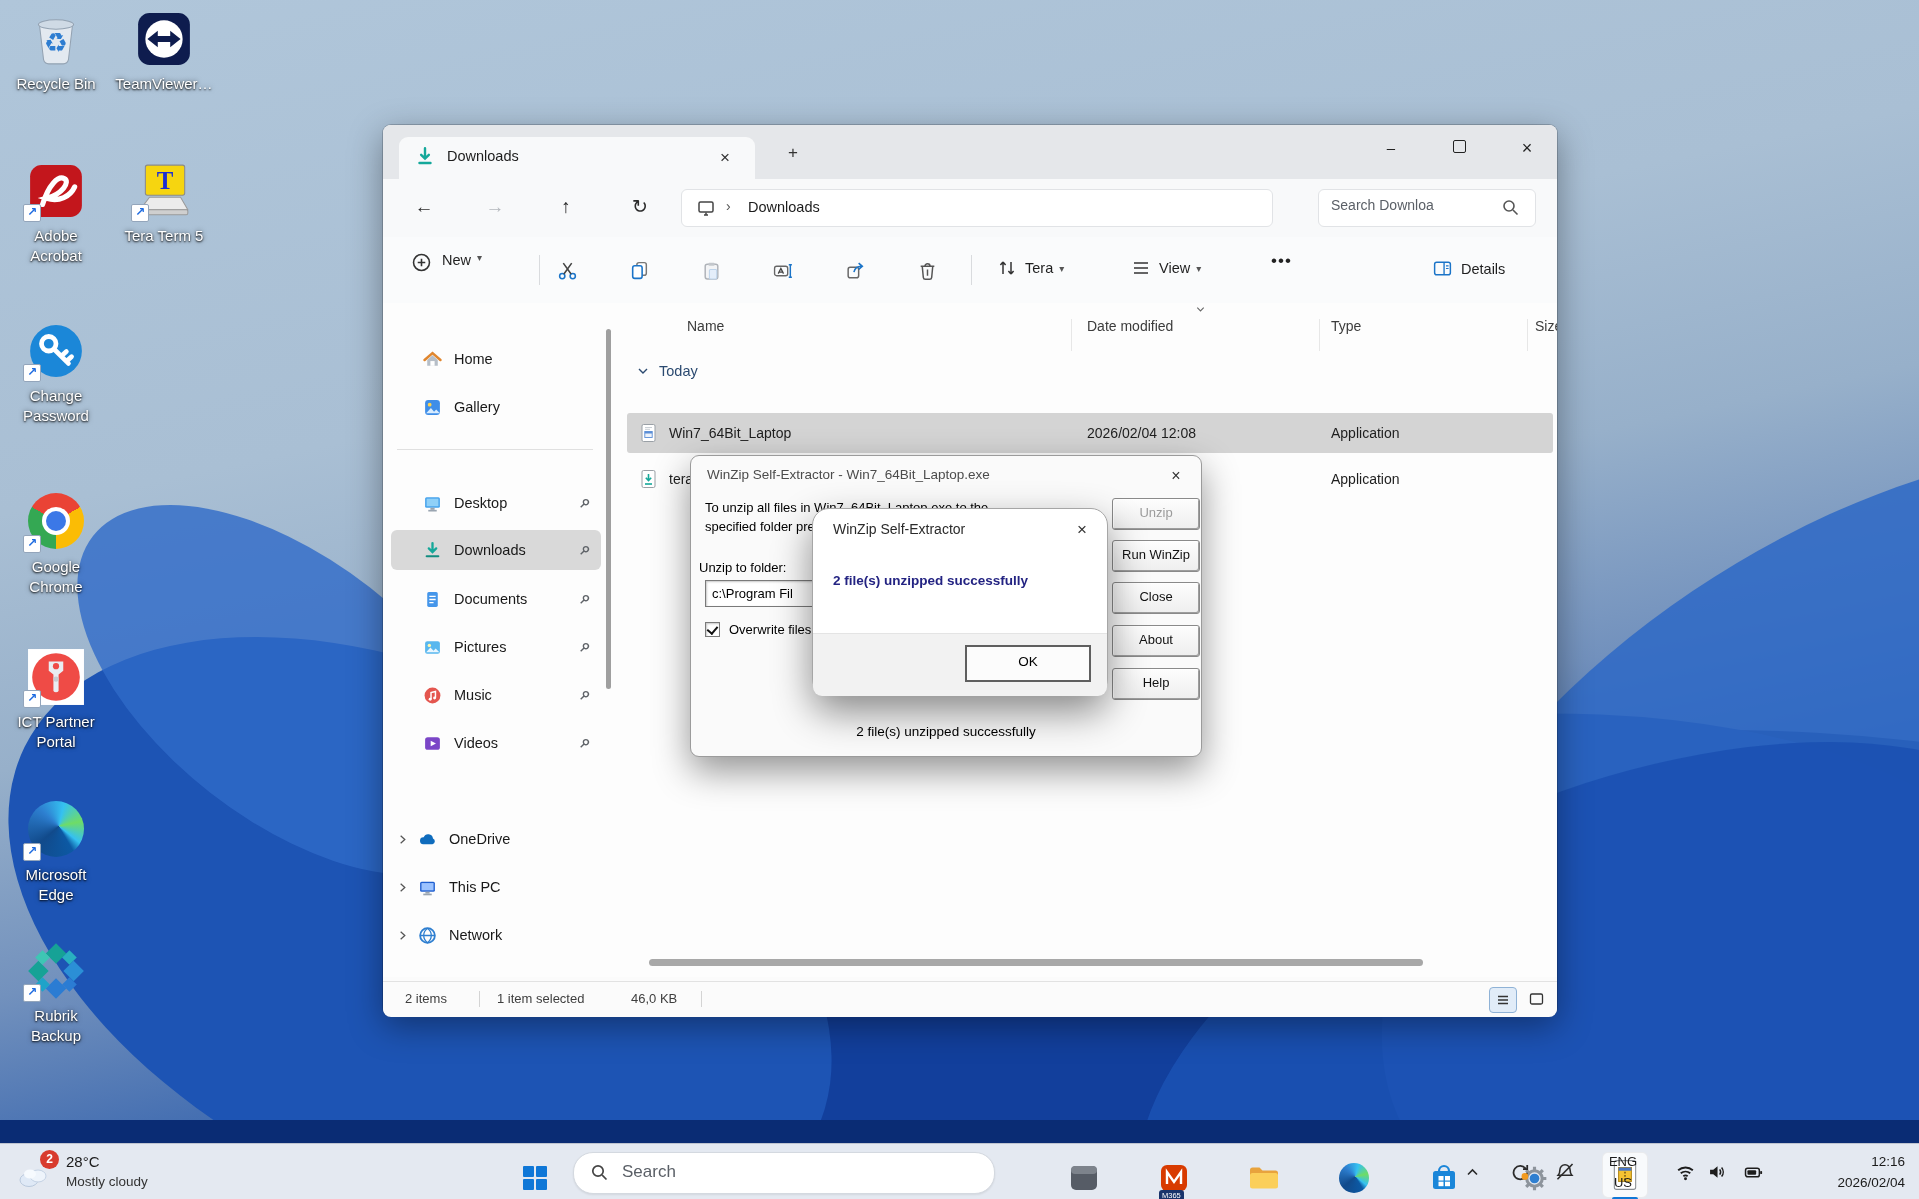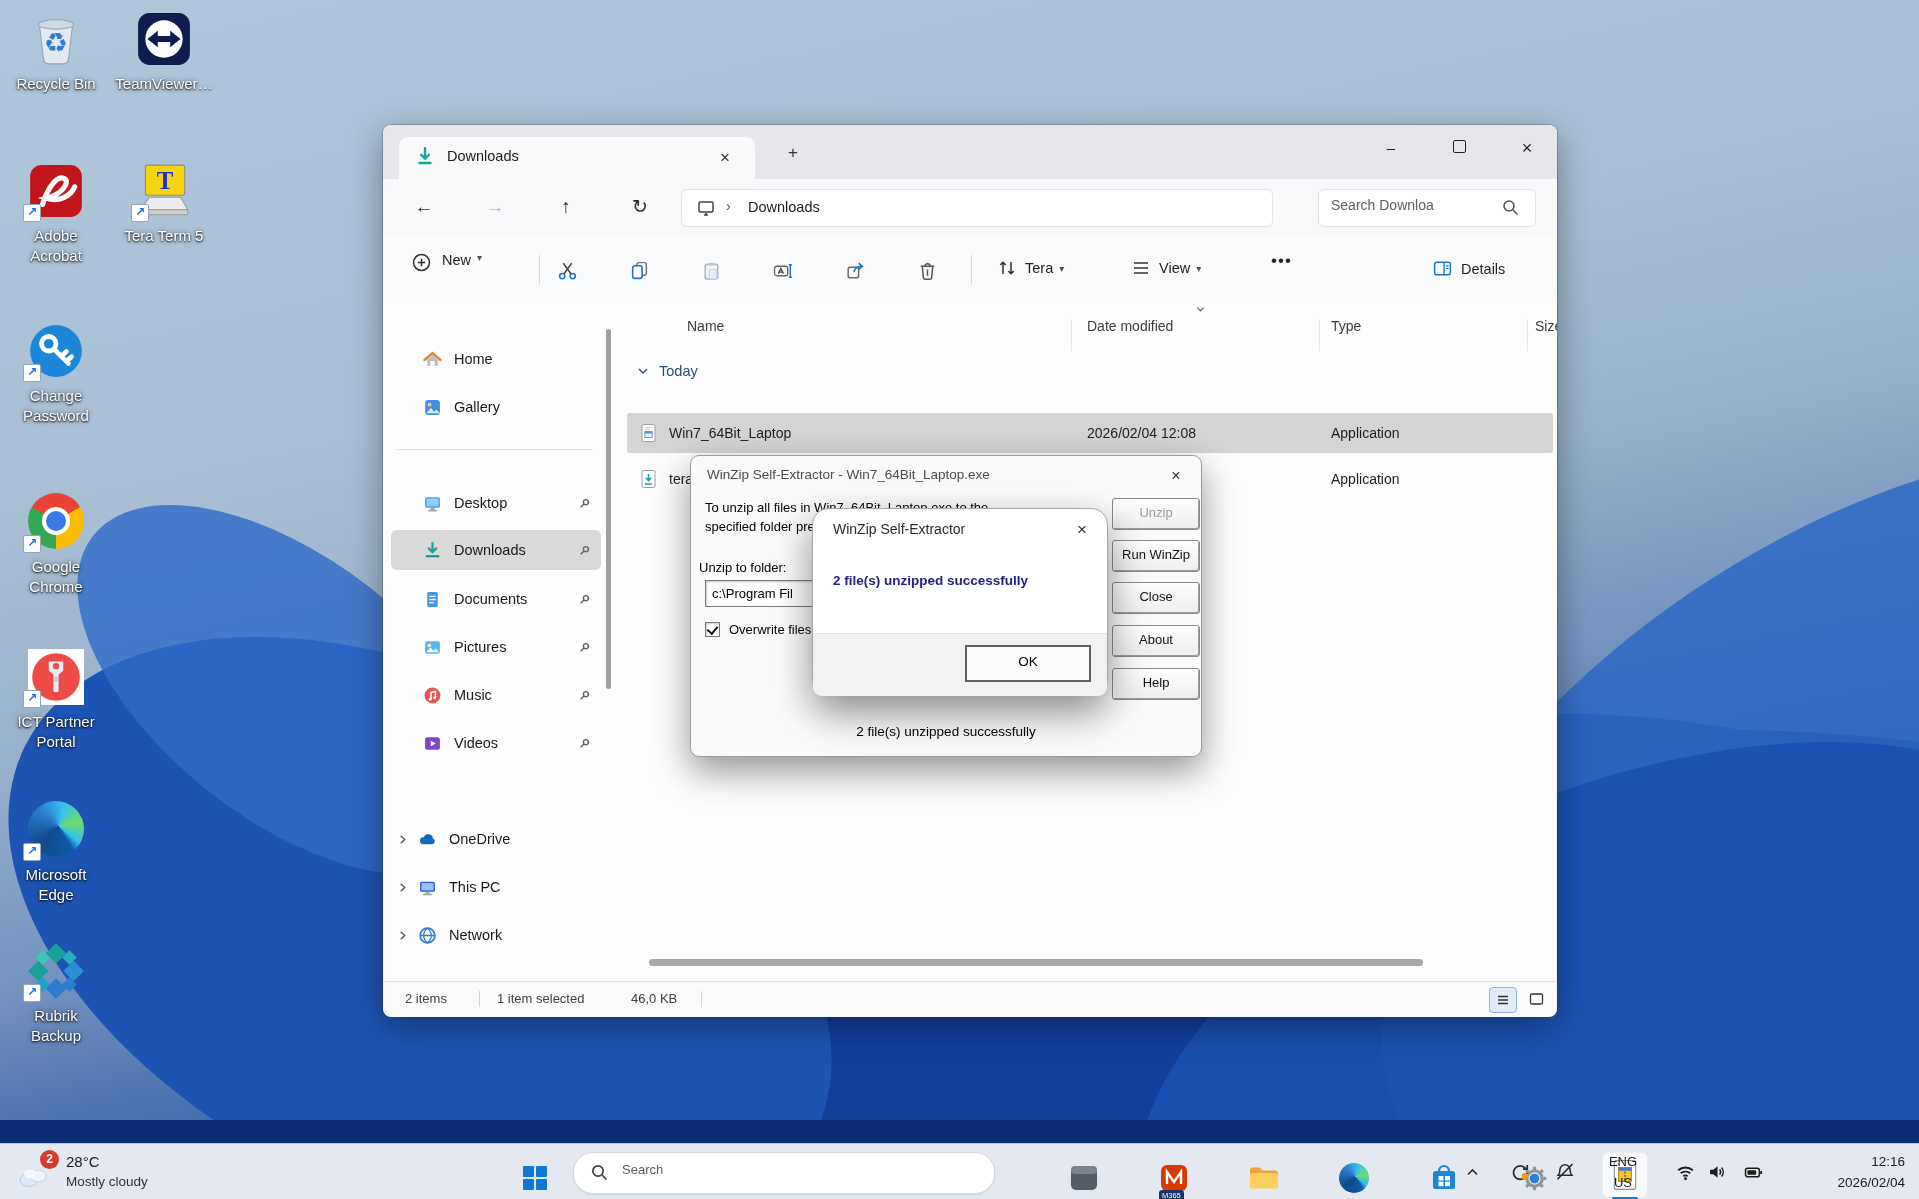--- a/index.html
+++ b/index.html
@@ -624,21 +624,21 @@
     </svg>
   </div>
 
   <div class="abs" style="left:573px;top:8px;width:420px;height:40px;background:#fff;border:1px solid #d4d9e0;border-radius:20px;box-shadow:0 1px 2px rgba(0,0,0,.08);">
     <span class="abs" style="left:16px;top:10px;">
       <svg width="19" height="19" viewBox="0 0 19 19">
           <circle cx="8" cy="8" r="5.2" stroke="#444" fill="none" stroke-width="1.7"></circle>
           <path d="M12.2 12.2 L16.5 16.5" stroke="#444" stroke-width="1.7"></path>
         </svg>
     </span>
-    <input style="position: absolute; left: 46px; top: 8px; width: 330px; border: 0px; background: transparent; font-size: 13px; font-family: inherit;" placeholder="Search">
+    <input style="position: absolute; left: 46px; top: 8px; width: 330px; border: 0px; background: transparent; font-size: 17px; font-family: inherit;" placeholder="Search">
   </div>
 
   <div class="abs tb-app" style="left:1018px;top:6px;">
     <svg width="30" height="30" viewBox="0 0 30 30">
         <rect x="2" y="3" width="26" height="24" rx="5" fill="#565c66"></rect>
         <rect x="2" y="3" width="26" height="8" rx="4" fill="#7d838c"></rect>
       </svg>
   </div>
   <div class="abs tb-app" style="left:1064px;top:6px;">
     <svg width="30" height="30" viewBox="0 0 30 30">

